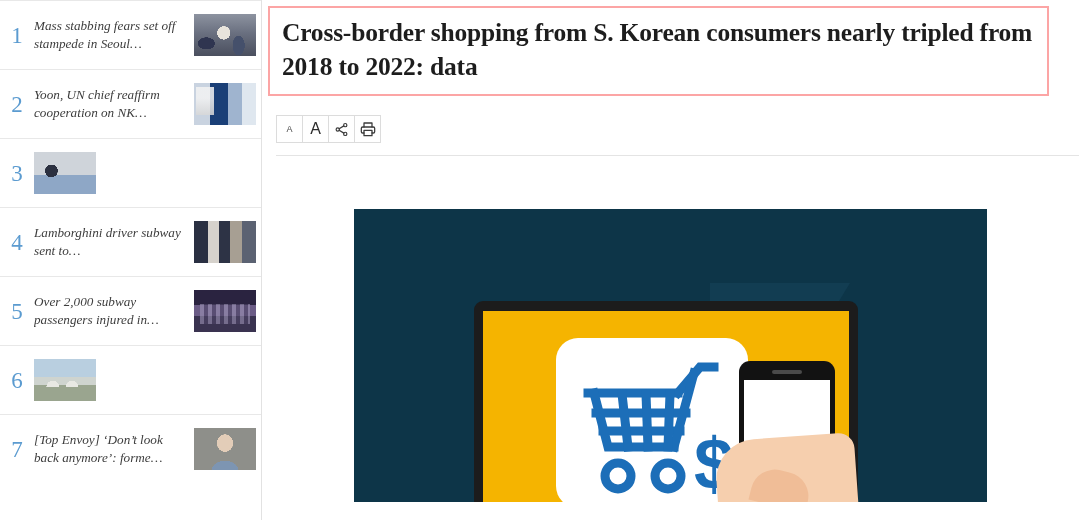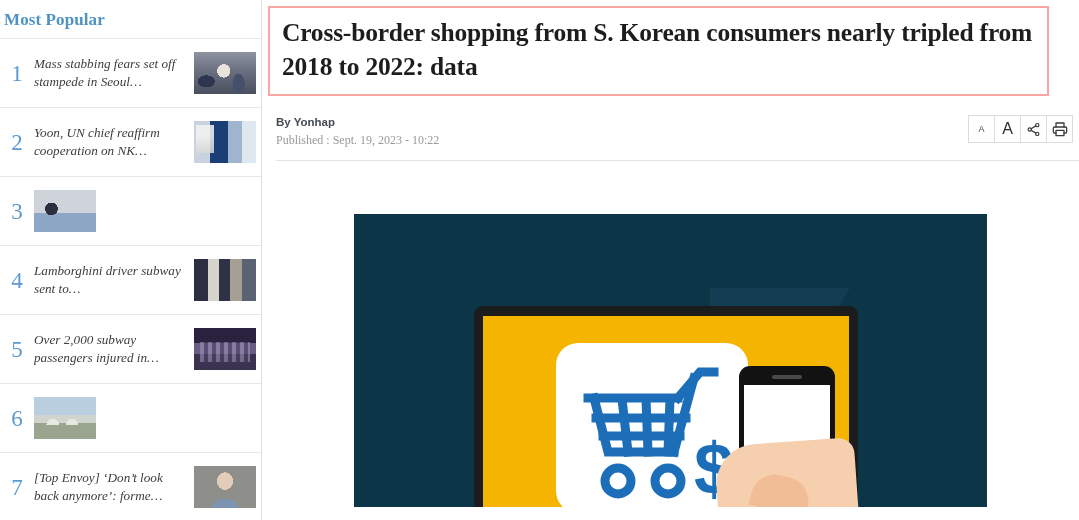--- a/index.html
+++ b/index.html
@@ -292,21 +292,20 @@
     border-radius: 24px 24px 0 0;
     transform: rotate(14deg);
   }
 </style>
 </head>
 <body>
 
 <div class="page">
 
   <aside class="sidebar">
-    <div class="sidebar-title">Most Popular</div>
     <ul class="popular-list">
 
       <li class="popular-item">
         <div class="popular-rank">1</div>
         <div class="popular-headline">Mass stabbing fears set off stampede in Seoul…</div>
         <div class="popular-thumb">
             <span class="ph th1"></span>
           </div>
       </li>
 
@@ -359,24 +358,20 @@
     </ul>
   </aside>
 
   <section class="main">
 
     <div class="headline-box">
       <h1 class="headline">Cross-border shopping from S. Korean consumers nearly tripled from 2018 to 2022: data</h1>
     </div>
 
     <div class="meta-row">
-      <div class="byline-wrap">
-        <p class="byline">By Yonhap</p>
-        <p class="published">Published : Sept. 19, 2023 - 10:22</p>
-      </div>
 
       <div class="tools">
         <div class="tool-btn">
           <span class="tool-a-small">A</span>
         </div>
         <div class="tool-btn">
           <span class="tool-a-large">A</span>
         </div>
         <div class="tool-btn">
           <svg width="15" height="15" viewBox="0 0 24 24" fill="none" stroke="#3b3b3b" stroke-width="1.9" stroke-linecap="round" stroke-linejoin="round">

